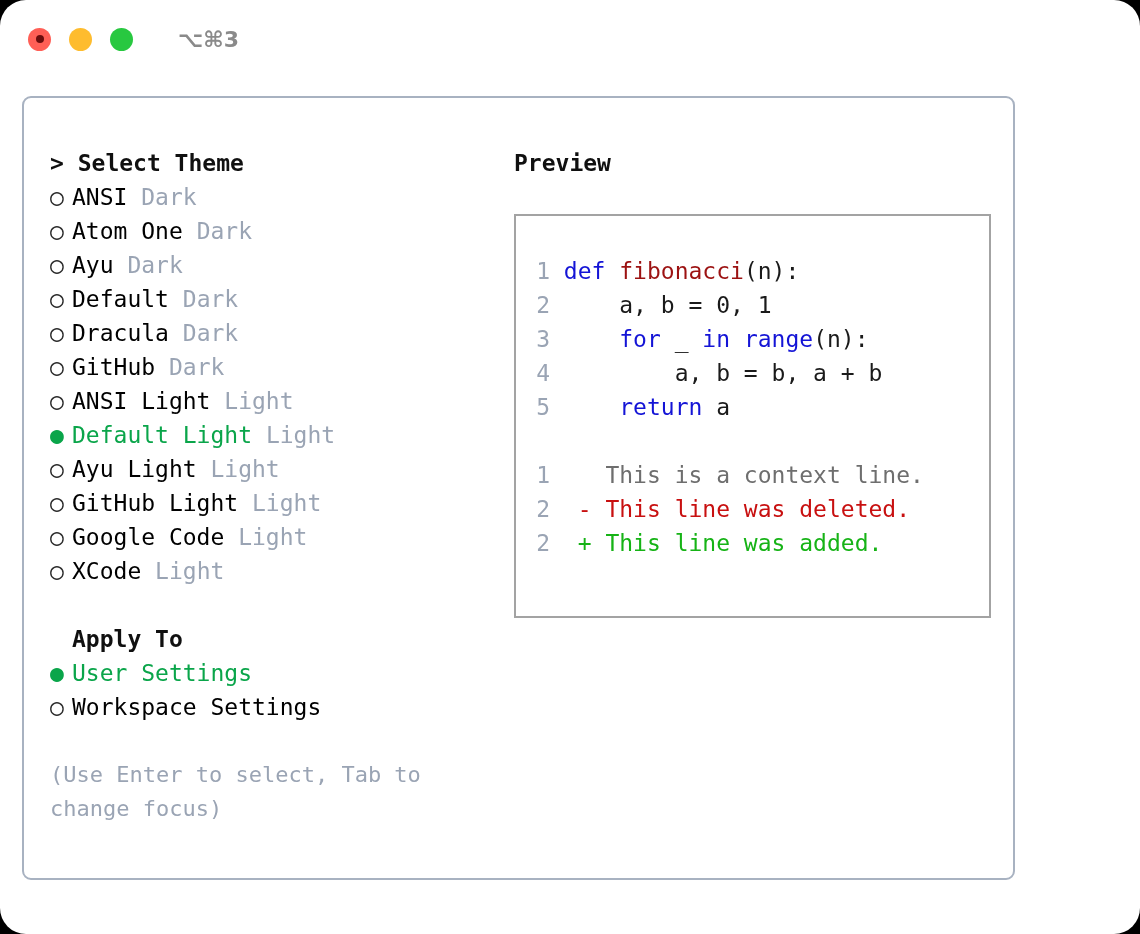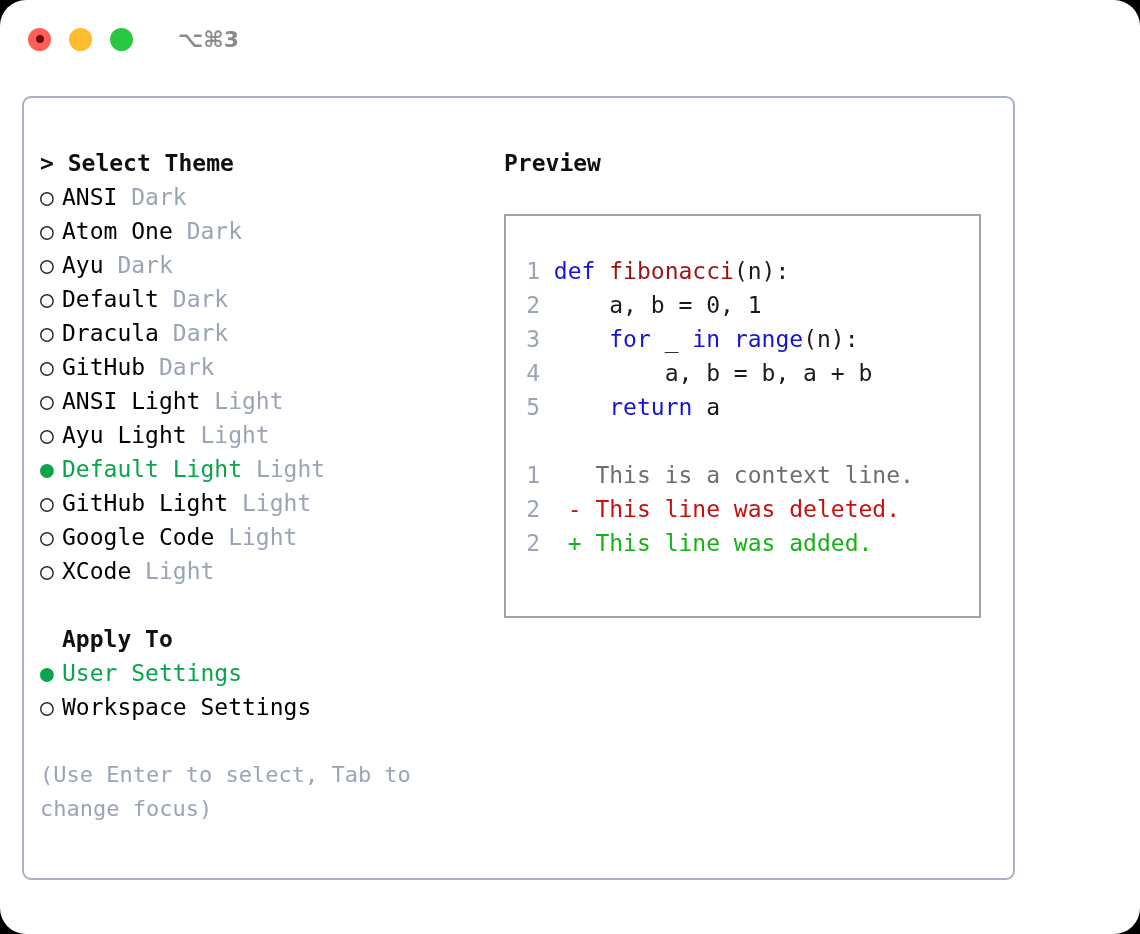--- a/index.html
+++ b/index.html
@@ -76,21 +76,21 @@
     width: 993px;
     height: 784px;
     border: 2px solid #a8b2c1;
     border-radius: 9px;
     box-sizing: border-box;
     background: #ffffff;
   }
 
   .columns {
     position: absolute;
-    left: 0; top: 0;
+    left: 10px; top: 0;
     width: 100%;
     height: 100%;
     display: flex;
   }
   .col-left {
     width: 470px;
     padding: 48px 0 0 16px;
     box-sizing: border-box;
   }
   .col-right {
@@ -208,22 +208,22 @@
       <div class="col-left">
         <div class="list-header">&gt; Select Theme</div>
         <div id="theme-list">
             <div class="row"><span class="bullet off">○</span><span class="label">ANSI </span><span class="tag">Dark</span></div>
             <div class="row"><span class="bullet off">○</span><span class="label">Atom One </span><span class="tag">Dark</span></div>
             <div class="row"><span class="bullet off">○</span><span class="label">Ayu </span><span class="tag">Dark</span></div>
             <div class="row"><span class="bullet off">○</span><span class="label">Default </span><span class="tag">Dark</span></div>
             <div class="row"><span class="bullet off">○</span><span class="label">Dracula </span><span class="tag">Dark</span></div>
             <div class="row"><span class="bullet off">○</span><span class="label">GitHub </span><span class="tag">Dark</span></div>
             <div class="row"><span class="bullet off">○</span><span class="label">ANSI Light </span><span class="tag">Light</span></div>
+            <div class="row selected"><span class="bullet on">●</span><span class="label">Default Light </span><span class="tag">Light</span></div>
             <div class="row"><span class="bullet off">○</span><span class="label">Ayu Light </span><span class="tag">Light</span></div>
-            <div class="row selected"><span class="bullet on">●</span><span class="label">Default Light </span><span class="tag">Light</span></div>
             <div class="row"><span class="bullet off">○</span><span class="label">GitHub Light </span><span class="tag">Light</span></div>
             <div class="row"><span class="bullet off">○</span><span class="label">Google Code </span><span class="tag">Light</span></div>
             <div class="row"><span class="bullet off">○</span><span class="label">XCode </span><span class="tag">Light</span></div>
           </div>
 
         <div class="spacer-row"></div>
 
         <div class="group-header">Apply To</div>
         <div id="apply-list">
             <div class="row selected"><span class="bullet on">●</span><span class="label">User Settings</span></div>

